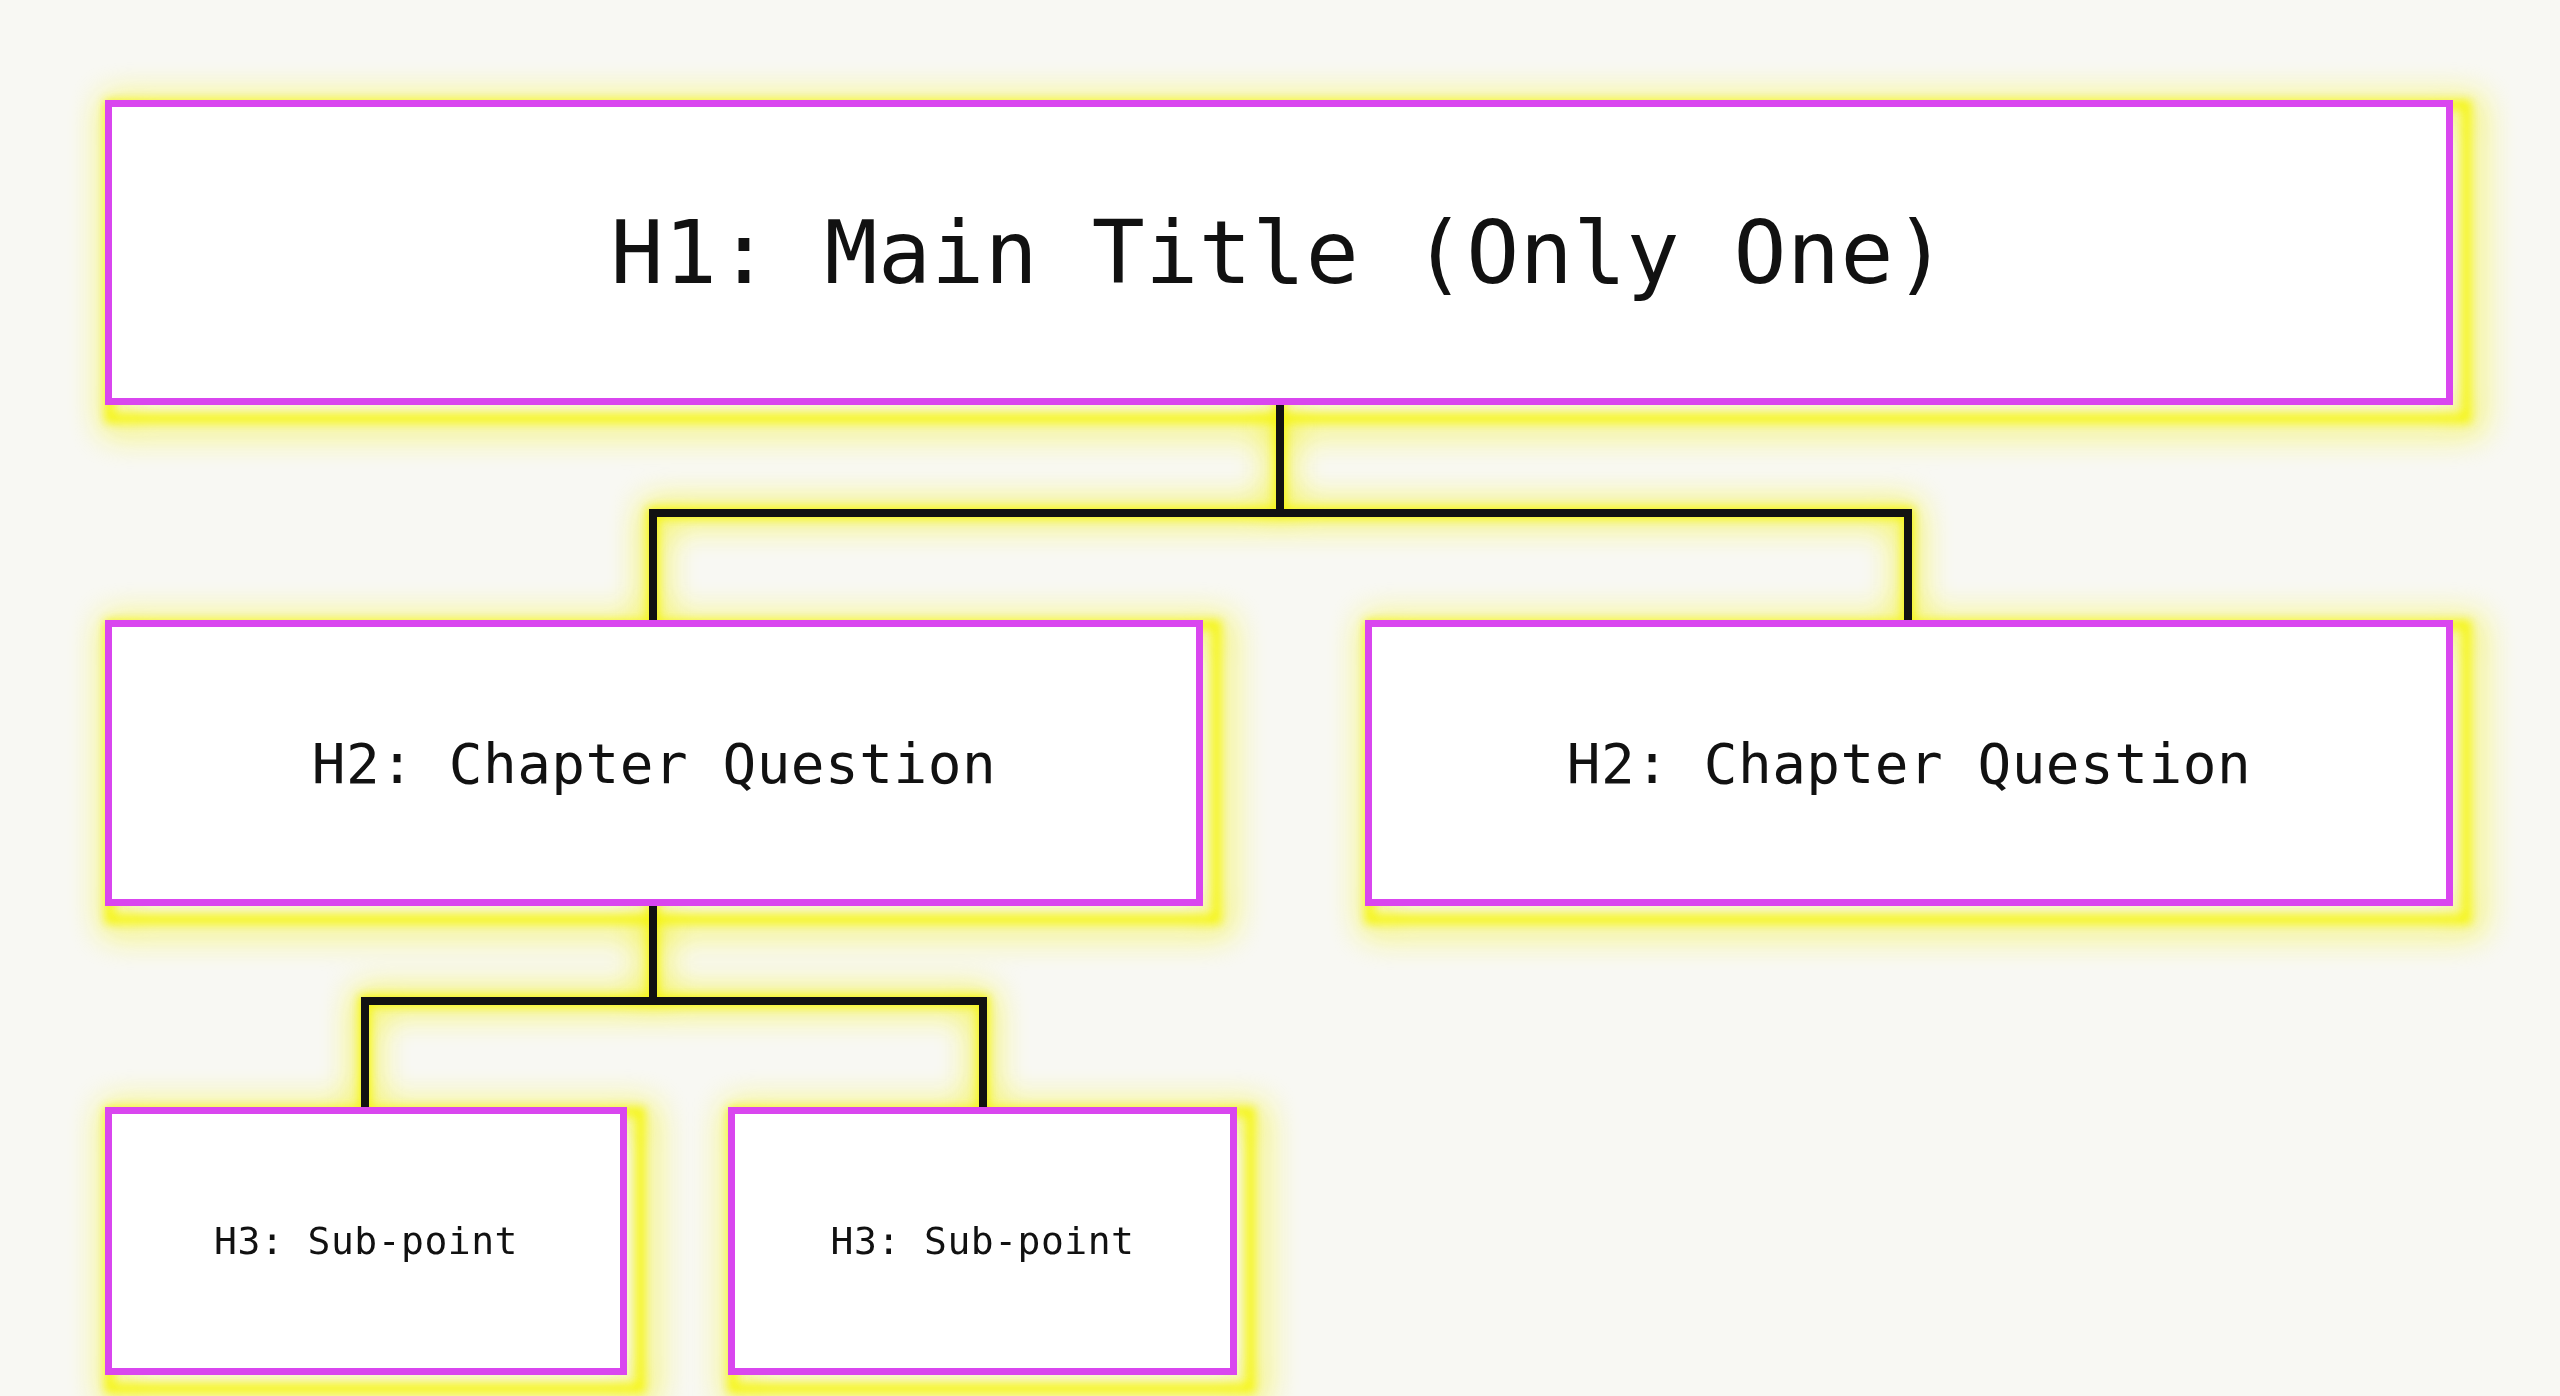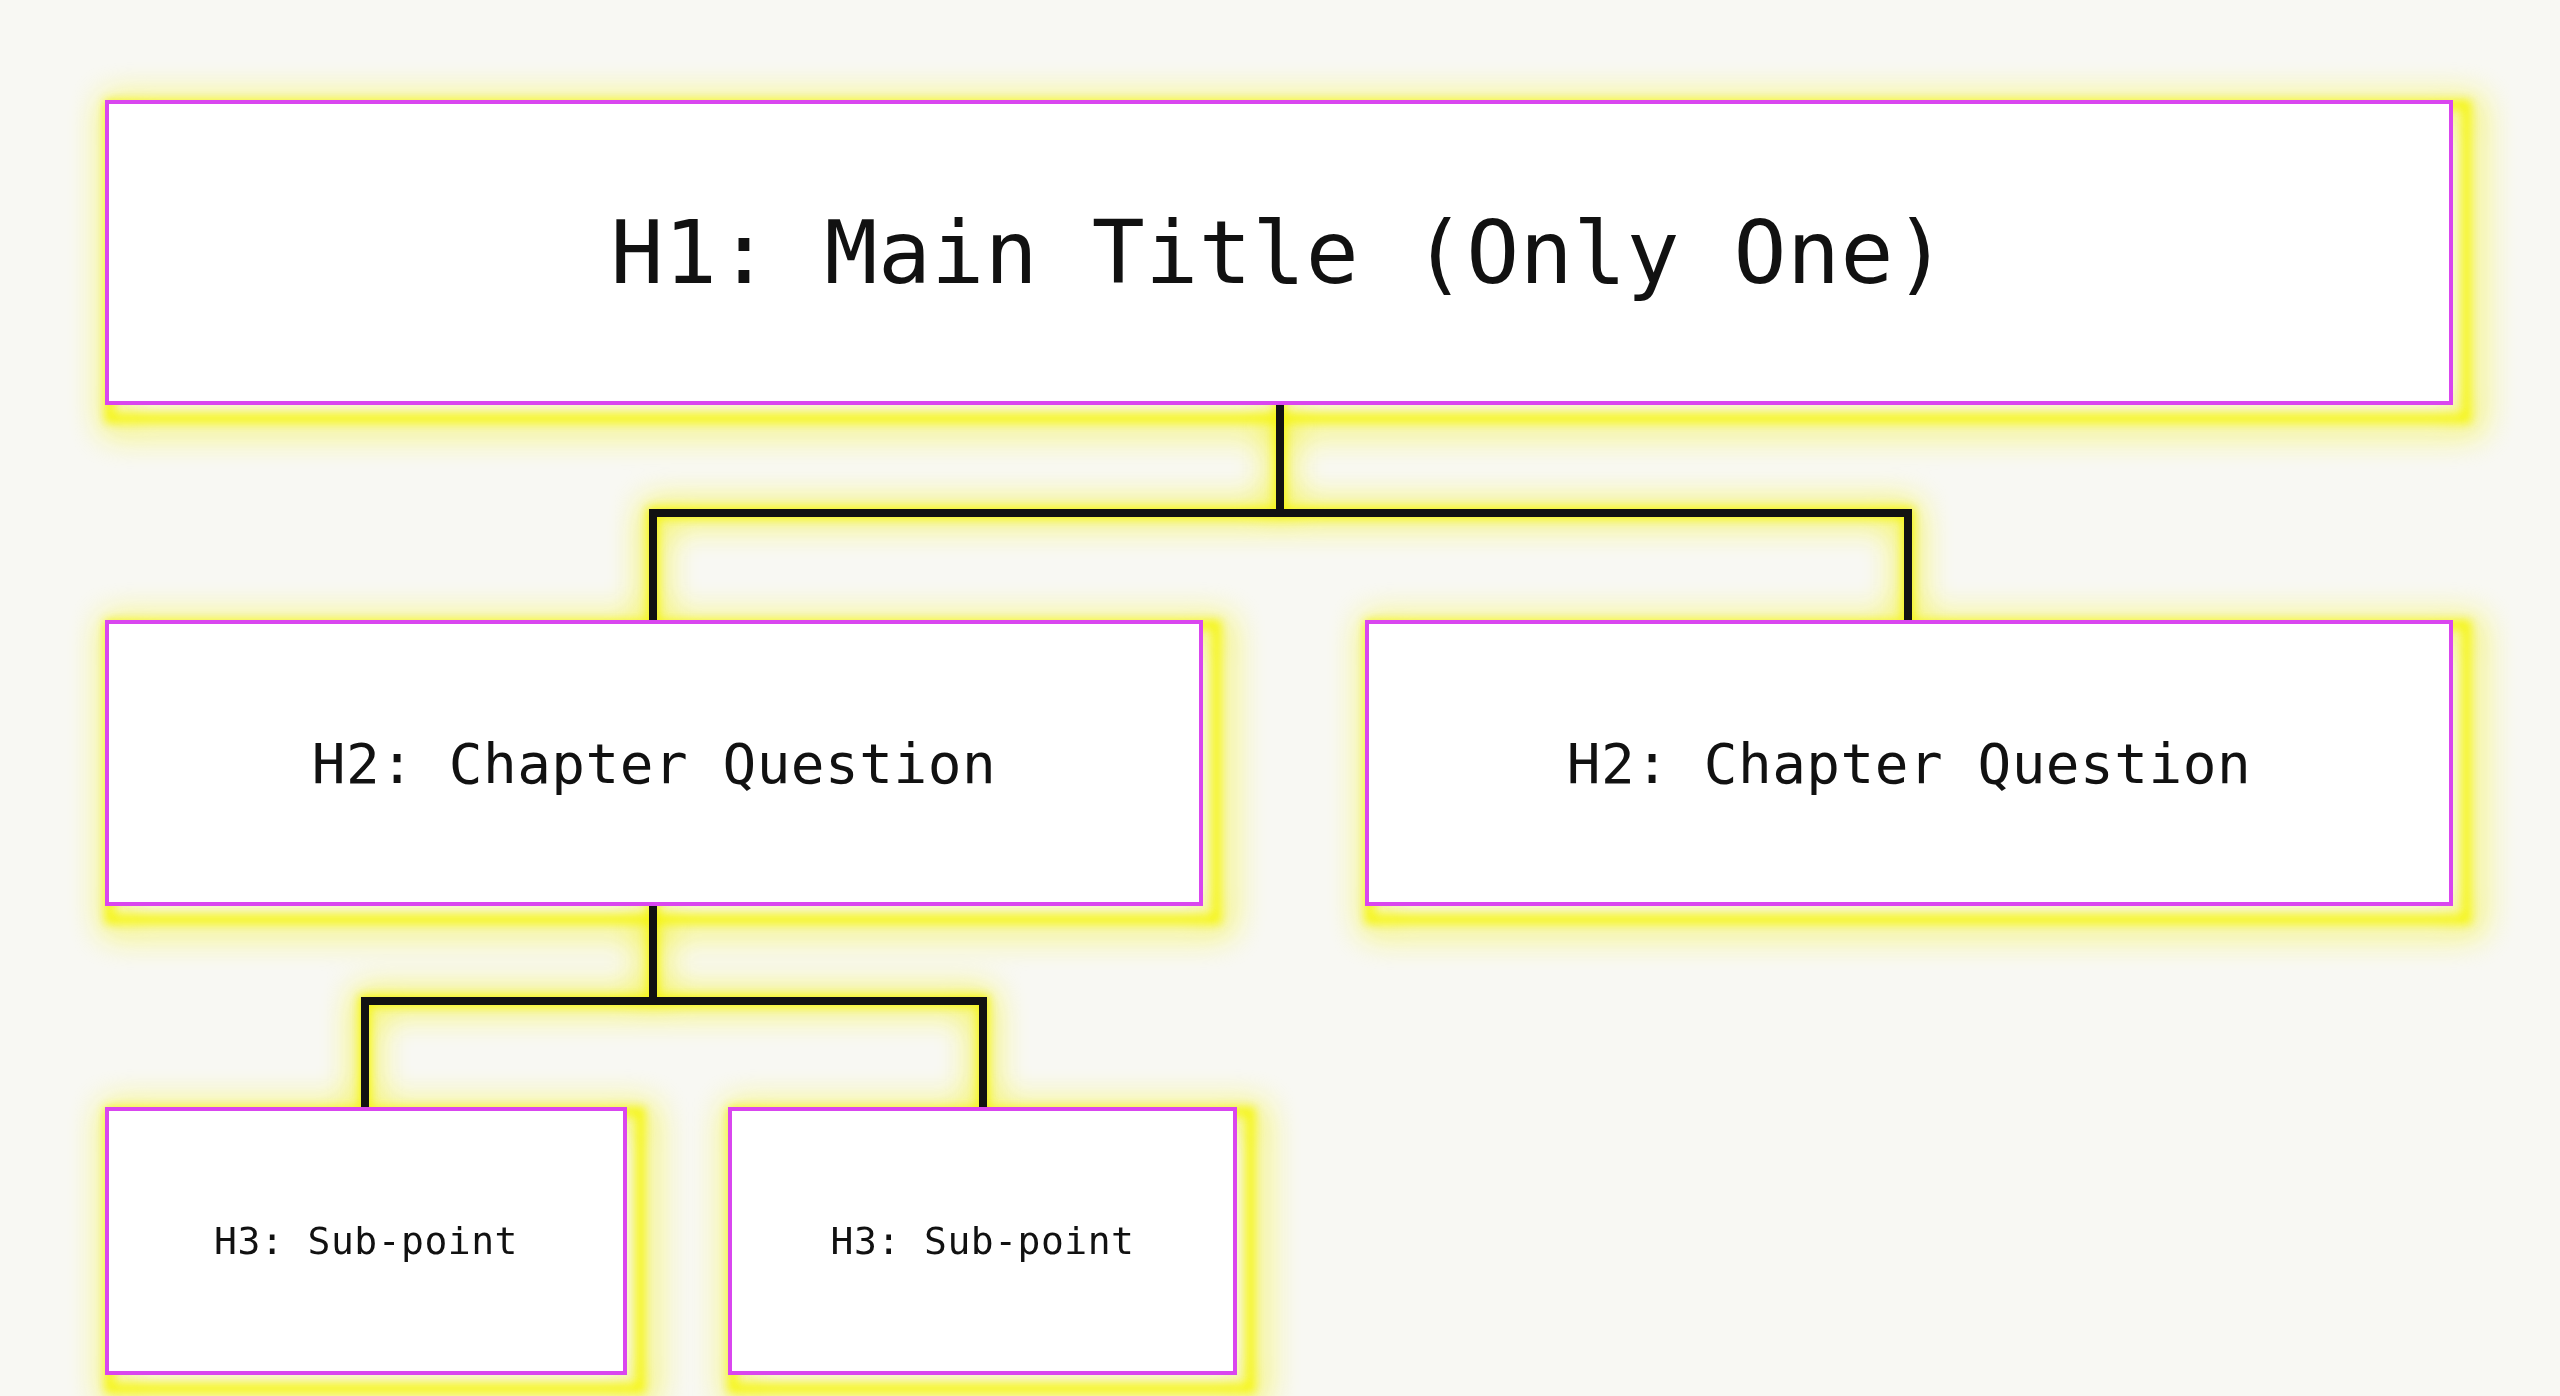--- a/index.html
+++ b/index.html
@@ -52,21 +52,21 @@
   }
   .glow-layer2 .gbox {
     position: absolute;
     border: 9px solid #f6f600;
     background: transparent;
   }
 
   
   .node {
     position: absolute;
-    border: 4px solid #d946ef;
+    border: 7px solid #d946ef;
     background: #ffffff;
     box-sizing: border-box;
     display: flex;
     align-items: center;
     justify-content: center;
     text-align: center;
     color: #111111;
     letter-spacing: 0.5px;
     white-space: nowrap;
   }

